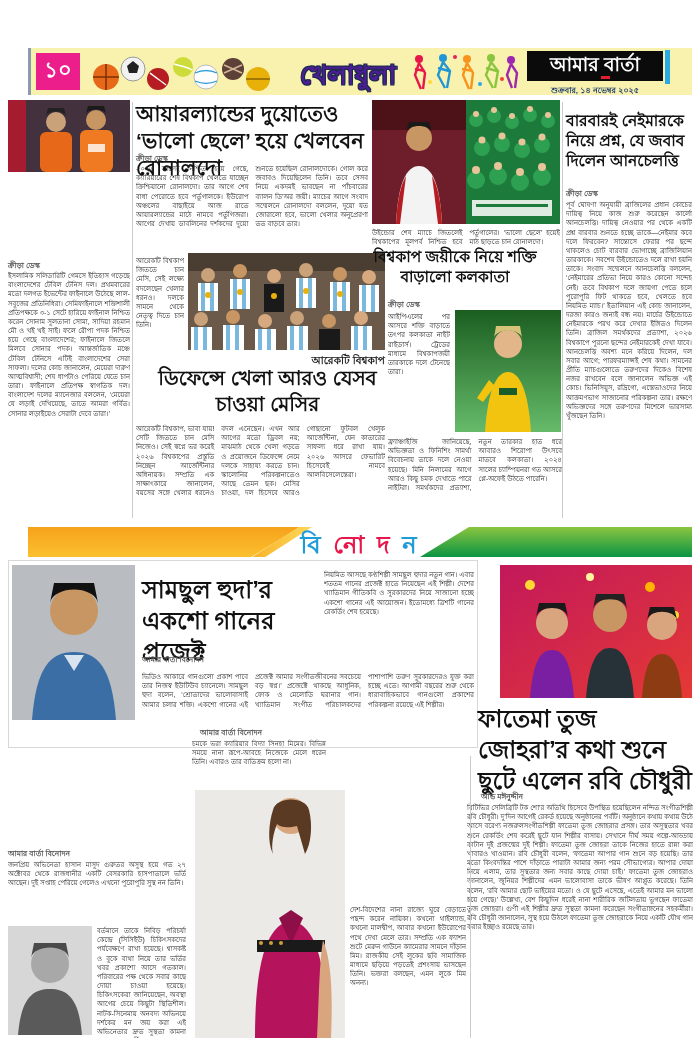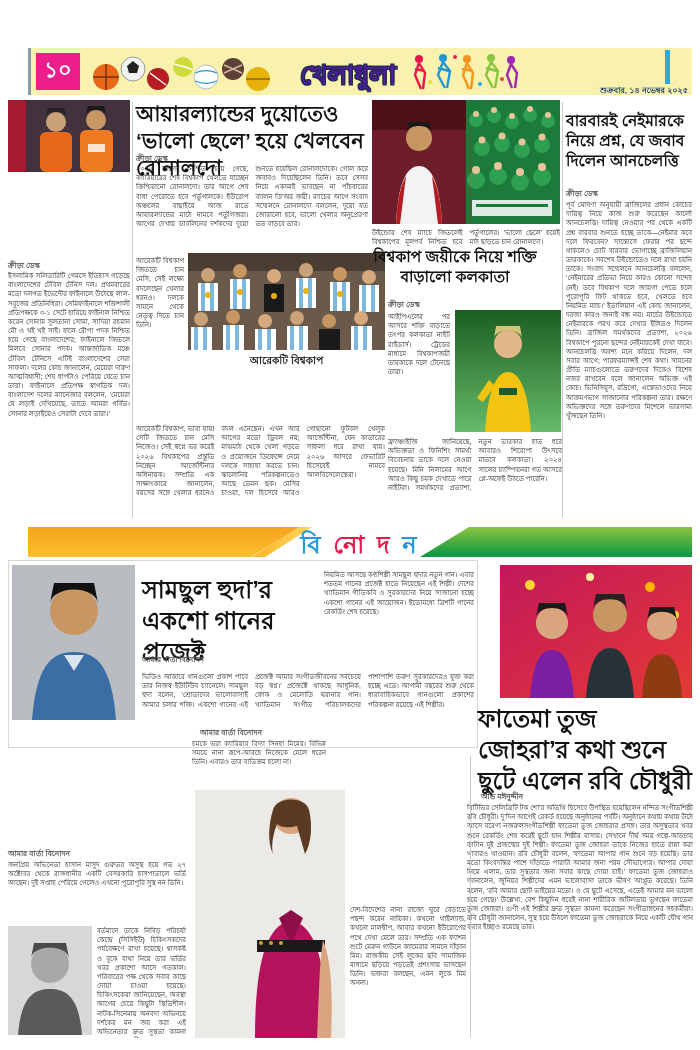--- a/index.html
+++ b/index.html
@@ -10,21 +10,21 @@
   
   .header-band { left:28px; top:48px; width:664px; height:47px; background:#f9f2ae; border-left:3px solid #8a9bb0; }
   .pagenum { left:36px; top:53px; width:44px; height:37px; background:#ec1e8c; color:#fff;
              font-size:21px; font-weight:bold; display:flex; align-items:center; justify-content:center; }
   .section-title { left:288px; top:55px; width:120px; text-align:center; font-size:26px; font-weight:bold;
                    color:#4c1d95; text-shadow:-1px -1px 0 #1a2a4a, 1px -1px 0 #1a2a4a, -1px 1px 0 #1a2a4a, 1px 1px 0 #1a2a4a; }
   .masthead { left:527px; top:51px; width:136px; height:30px; background:#0b0b0b; color:#fff;
               font-size:19px; font-weight:bold; display:flex; align-items:center; justify-content:center; }
   .masthead-dot { position:absolute; left:74px; bottom:2px; width:9px; height:3px; background:#e11d2e; }
   .masthead-bar { left:665px; top:50px; width:5px; height:34px; background:#29abe2; }
-  .issue-date { left:548px; top:84px; width:140px; text-align:right; font-size:8px; font-weight:bold; color:#1a3b6e; }
+  .issue-date { left:499px; top:84px; width:140px; text-align:right; font-size:8px; font-weight:bold; color:#1a3b6e; }
 
   
   .headline-xl { font-size:21px; line-height:1.28; font-weight:bold; color:#111; }
   .headline-lg { font-size:24px; line-height:1.3; font-weight:bold; color:#111; }
   .headline-md { font-size:15.5px; line-height:1.28; font-weight:bold; color:#111; }
   .kicker { font-size:10.5px; font-weight:bold; color:#222; text-align:center; }
   .byline { font-size:7.5px; font-weight:bold; color:#555; }
   .body-text { font-size:6.8px; line-height:1.35; color:#222; text-align:justify; overflow:hidden; }
   .cols2 { column-count:2; column-gap:7px; }
   .cols3 { column-count:3; column-gap:7px; }
@@ -81,20 +81,24 @@
         <circle cx="86" cy="9" r="4" fill="#8bc53f"></circle>
           <path d="M86 13l-5 13 7 13M86 13l7 9-3 17M81 19l11 3" stroke="#8bc53f" stroke-width="2.4" fill="none"></path>
         <circle cx="106" cy="11" r="4" fill="#9c27b0"></circle>
           <path d="M106 15l-4 11 5 13M106 15l6 9-2 15" stroke="#9c27b0" stroke-width="2.4" fill="none"></path>
         <circle cx="25" cy="33" r="2" fill="#fdd835"></circle>
           <circle cx="50" cy="8" r="2" fill="#e91e63"></circle>
           <circle cx="75" cy="35" r="2" fill="#29abe2"></circle>
           <circle cx="97" cy="30" r="2" fill="#f44336"></circle>
       </g>
     </svg>
+  </div>
+  <div class="abs masthead">
+    <span>আমার বার্তা</span>
+    <span class="masthead-dot"></span>
   </div>
   <div class="abs masthead-bar"></div>
   <div class="abs issue-date">শুক্রবার, ১৪ নভেম্বর ২০২৫</div>
 
   <div class="abs vrule" style="left:132px; top:102px; height:416px;"></div>
   <div class="abs vrule" style="left:562px; top:102px; height:416px;"></div>
 
   <div class="abs photo" style="left:8px; top:100px; width:122px; height:72px;">
     <svg width="122" height="72">
       <rect width="122" height="72" fill="#43313d"></rect>
@@ -236,21 +240,22 @@
           </g>
         <g transform="translate(162,57)">
             <circle cx="11" cy="8" r="7" fill="#d7a97f"></circle>
             <rect x="1" y="16" width="21" height="24" fill="#fff"></rect>
             <rect x="4" y="16" width="4" height="24" fill="#7ab8e0"></rect>
             <rect x="13" y="16" width="4" height="24" fill="#7ab8e0"></rect>
           </g>
       </g>
     </svg>
   </div>
-  <div class="abs kicker" style="left:188px; top:353px; width:197px;">আরেকটি বিশ্বকাপ</div>
+  <div class="abs kicker" style="left:188px; top:353px; width:197px;text-align:right;">আরেকটি বিশ্বকাপ</div>
+  <div class="abs headline-xl" style="left:150px; top:366px; width:235px; text-align:center; font-size:20px;">ডিফেন্সে খেলা আরও যেসব চাওয়া মেসির</div>
   <div class="abs body-text" style="left:136px; top:256px; width:48px; height:100px;">আরেকটি বিশ্বকাপ জিততে চান মেসি, সেই লক্ষ্যে বদলেছেন খেলার ধরনও। দলকে সামনে থেকে নেতৃত্ব দিতে চান তিনি।</div>
   <div class="abs body-text cols3" style="left:136px; top:424px; width:249px; height:94px;">আরেকটি বিশ্বকাপ, ভাবা যায়! সেটি জিততে চান মেসি নিজেও। সেই স্বপ্নে ভর করেই ২০২৬ বিশ্বকাপের প্রস্তুতি নিচ্ছেন আর্জেন্টিনার অধিনায়ক। সম্প্রতি এক সাক্ষাৎকারে জানালেন, বয়সের সঙ্গে খেলার ধরনেও বদল এনেছেন। এখন আর আগের মতো ড্রিবল নয়; মাঝমাঠ থেকে খেলা গড়তে ও প্রয়োজনে ডিফেন্সে নেমে দলকে সাহায্য করতে চান। স্কালোনির পরিকল্পনাতেও আছে তেমন ছক। মেসির চাওয়া, দল হিসেবে আরও গোছানো ফুটবল খেলুক আর্জেন্টিনা, যেন কাতারের সাফল্য ধরে রাখা যায়। ২০২৬ আসরে ফেভারিট হিসেবেই নামবে আলবিসেলেস্তেরা।</div>
 
   <div class="abs headline-md" style="left:368px; top:247px; width:174px; text-align:center;">বিশ্বকাপ জয়ীকে নিয়ে শক্তি বাড়ালো কলকাতা</div>
   <div class="abs byline" style="left:388px; top:299px;">ক্রীড়া ডেস্ক</div>
   <div class="abs photo" style="left:455px; top:310px; width:106px; height:122px;">
     <svg width="106" height="122">
       <defs>
           <linearGradient id="g1" x1="0" y1="0" x2="0" y2="1">
         <stop offset="0" stop-color="#1b5e20"></stop>

